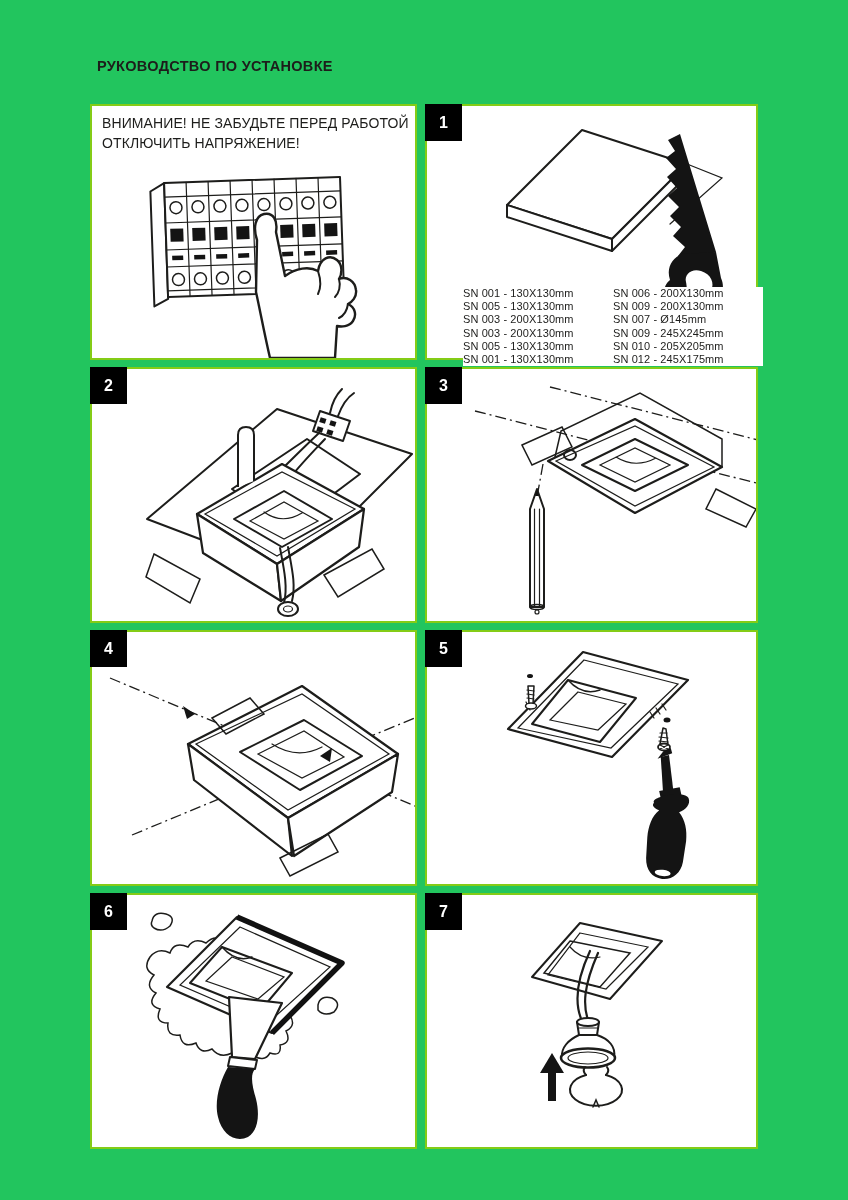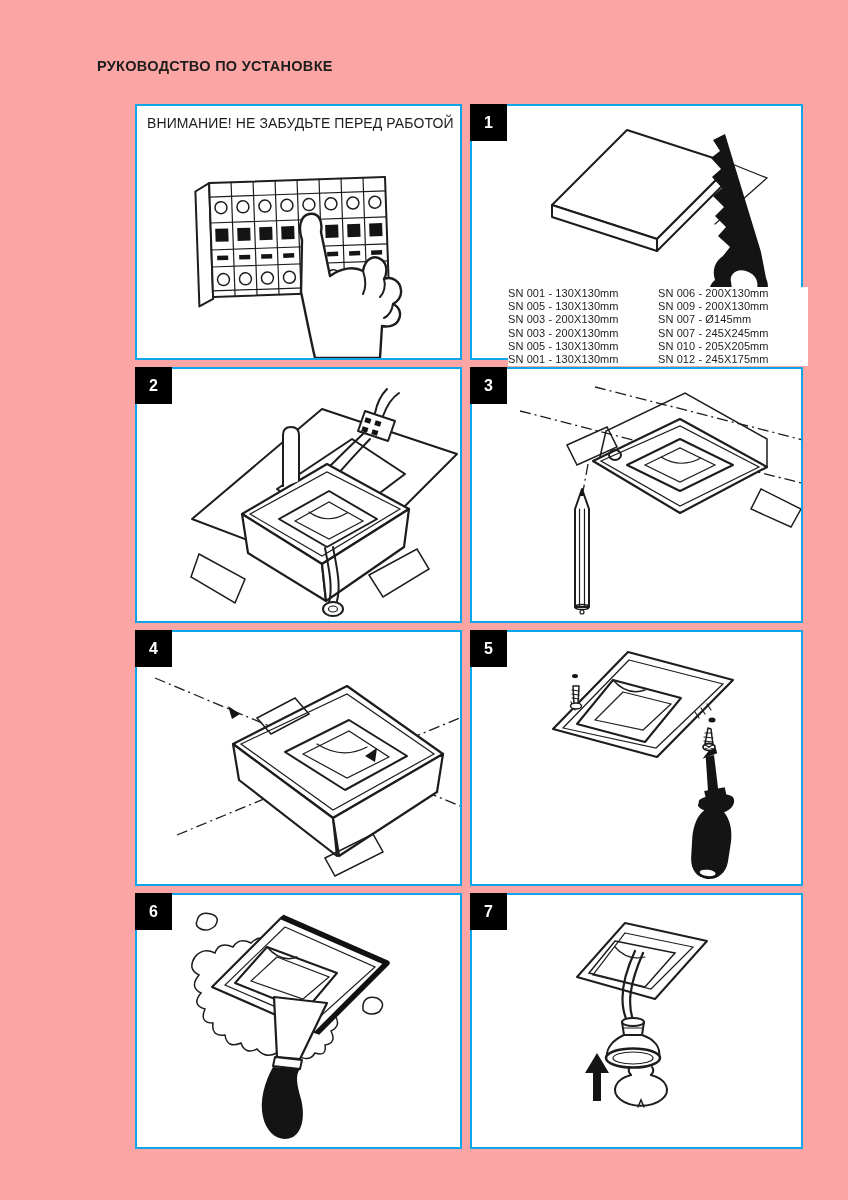--- a/index.html
+++ b/index.html
@@ -1,21 +1,21 @@
 <!DOCTYPE html>
 <html><head>
 <meta charset="utf-8">
 <style>
   html,body { margin:0; padding:0; background:#ffffff; }
   body { width:848px; height:1200px; font-family:"Liberation Sans", sans-serif; color:#1d1d1b; }
-  .page { position:relative; width:848px; height:1200px; background:#fca5a5; overflow:hidden; }
+  .page { position:relative; width:848px; height:1200px; background:#22c55e; overflow:hidden; }
   .title { position:absolute; left:97px; top:58px; margin:0; font-size:14.5px; font-weight:700; letter-spacing:0.3px; }
   .grid { position:absolute; left:90px; top:104px; width:668px; display:grid;
           grid-template-columns:327px 333px; column-gap:8px; row-gap:7px; }
-  .panel { position:relative; width:100%; height:256px; border:2px solid #0ea5e9; background:#fff; box-sizing:border-box;margin-left:45px; }
+  .panel { position:relative; width:100%; height:256px; border:2px solid #84cc16; background:#fff; box-sizing:border-box; }
   .badge { position:absolute; left:-2px; top:-2px; width:37px; height:37px; background:#000;
            color:#fff; font-size:16px; font-weight:700; display:flex; align-items:center; justify-content:center; z-index:3; }
   .warning-text { position:absolute; left:10px; top:7px; font-size:14px; line-height:20px; letter-spacing:0.1px; z-index:2; }
   .illus { position:absolute; left:0; top:0; width:100%; height:100%; }
   .models { position:absolute; left:36px; top:181px; display:flex; z-index:2; background:#fff; }
   .mcol { width:150px; font-size:11px; line-height:13.2px; letter-spacing:0.1px; white-space:nowrap; }
   
   .o   { fill:#fff; stroke:#1d1d1b; stroke-width:2; stroke-linejoin:round; }
   .o22 { fill:#fff; stroke:#1d1d1b; stroke-width:2.2; stroke-linejoin:round; }
   .l   { fill:none; stroke:#1d1d1b; stroke-width:2; stroke-linecap:round; stroke-linejoin:round; }
@@ -28,20 +28,21 @@
 <body>
 
 <div class="page">
   <h1 class="title">РУКОВОДСТВО ПО УСТАНОВКЕ</h1>
 
   <div class="grid">
 
     <section class="panel">
       <div class="warning-text">
         <div>ВНИМАНИЕ! НЕ ЗАБУДЬТЕ ПЕРЕД РАБОТОЙ</div>
+        <div>ОТКЛЮЧИТЬ НАПРЯЖЕНИЕ!</div>
       </div>
       <svg class="illus" viewBox="0 0 323 252">
         <g transform="rotate(-2 160 130)">
           <path class="o" d="M60,82 L74,74 L74,190 L60,197 Z"></path>
           <rect class="o" x="74" y="74" width="176" height="114"></rect>
           <path class="t" d="M74,88 L250,88 M74,114 L250,114 M74,141 L250,141 M74,158 L250,158 M74,182 L250,182"></path>
           <path class="t" d="M96,74 L96,188 M118,74 L118,188 M140,74 L140,188 M162,74 L162,188 M184,74 L184,188 M206,74 L206,188 M228,74 L228,188"></path>
           <g class="t15">
             <circle cx="85" cy="99" r="6"></circle>
               <circle cx="107" cy="99" r="6"></circle>
@@ -111,21 +112,21 @@
           <div>SN 005 - 130X130mm</div>
           <div>SN 003 - 200X130mm</div>
           <div>SN 003 - 200X130mm</div>
           <div>SN 005 - 130X130mm</div>
           <div>SN 001 - 130X130mm</div>
         </div>
         <div class="mcol">
           <div>SN 006 - 200X130mm</div>
           <div>SN 009 - 200X130mm</div>
           <div>SN 007 - Ø145mm</div>
-          <div>SN 007 - 245X245mm</div>
+          <div>SN 009 - 245X245mm</div>
           <div>SN 010 - 205X205mm</div>
           <div>SN 012 - 245X175mm</div>
         </div>
       </div>
     </section>
 
     <section class="panel">
       <div class="badge">2</div>
       <svg class="illus" viewBox="0 0 323 252">
         <defs>

